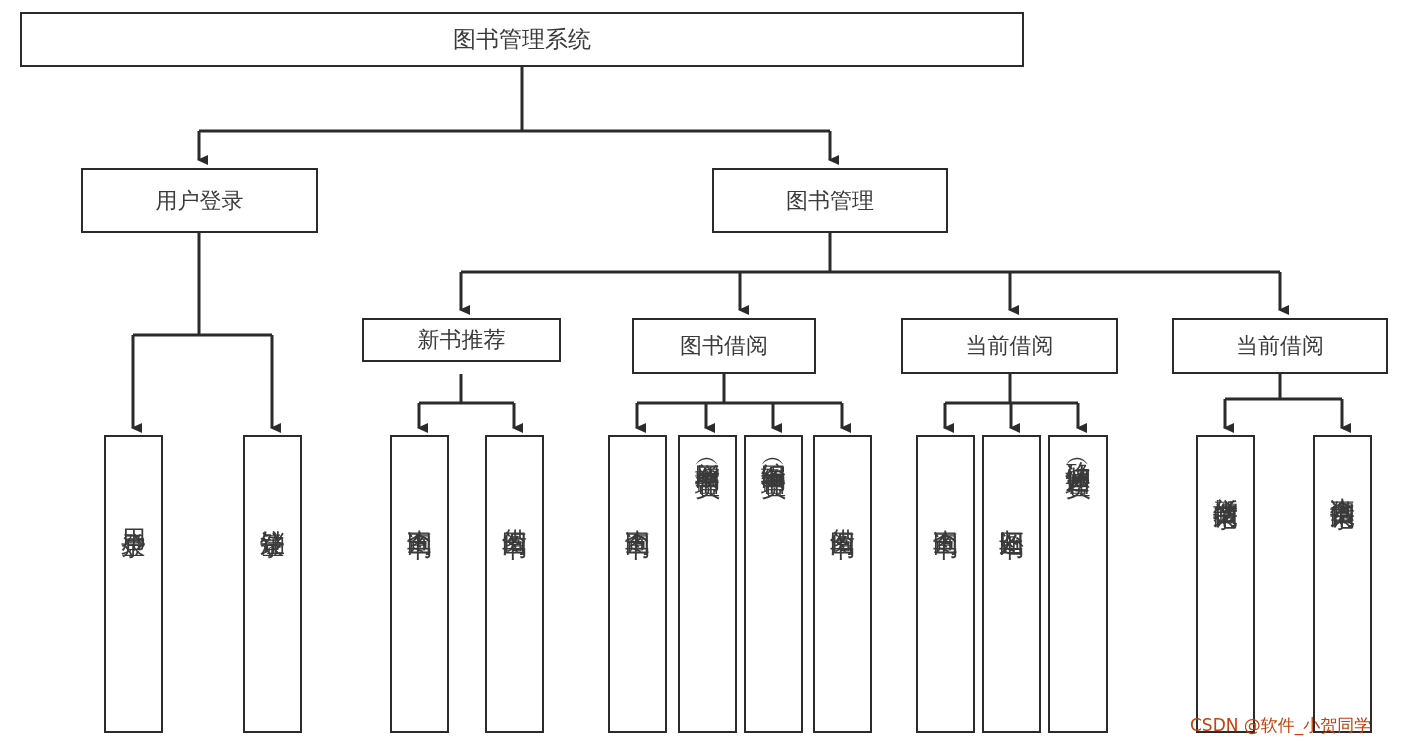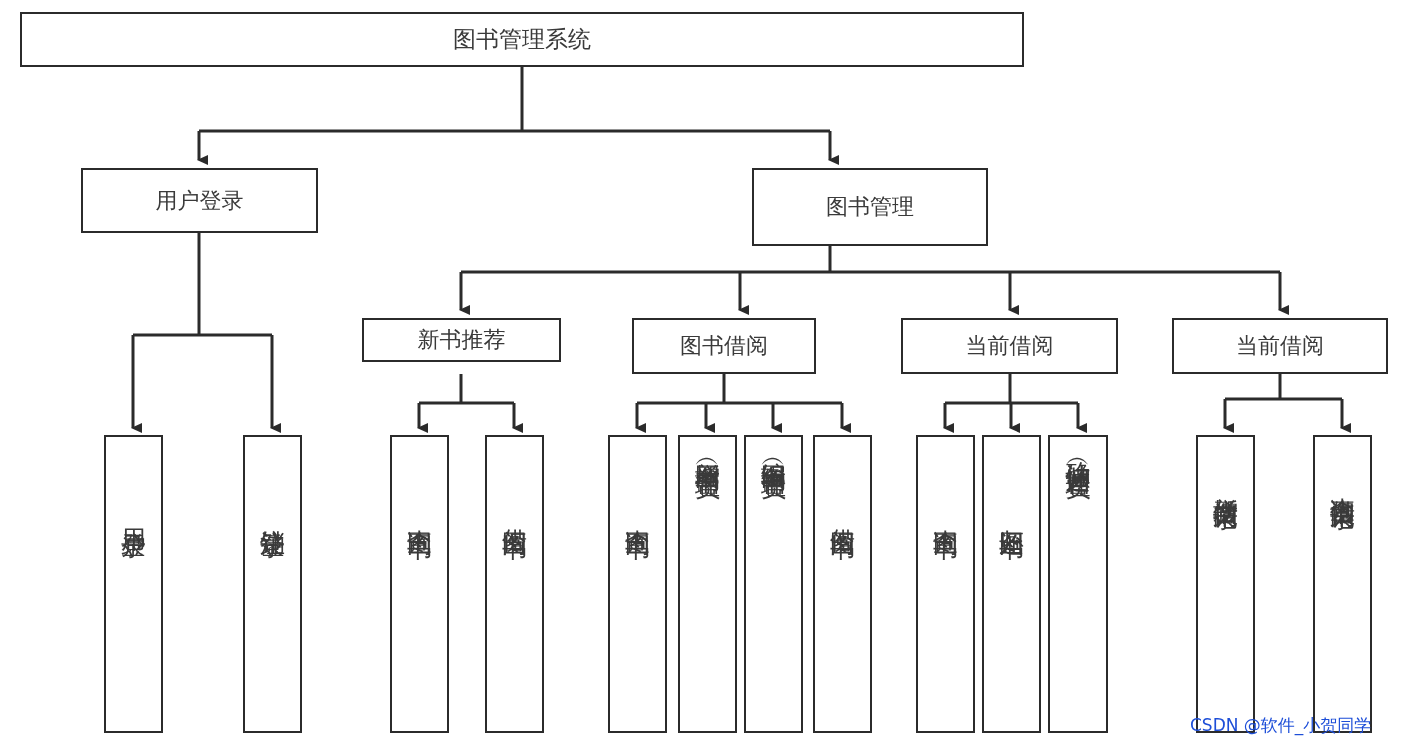--- a/index.html
+++ b/index.html
@@ -57,21 +57,21 @@
     text-orientation: upright;
     font-size: 25px;
     letter-spacing: 2px;
     line-height: 1;
   }
   .watermark {
     position: absolute;
     left: 1190px;
     top: 714px;
     font-size: 17px;
-    color: #1d4ed8;
+    color: #c2410c;
     z-index: 5;
     white-space: pre;
     font-family: "DejaVu Sans", "Liberation Sans", sans-serif;
   }
 </style>
 </head>
 <body>
 
 <div id="diagram-root">
 
@@ -129,21 +129,21 @@
   </svg>
 
   <div class="node node-h node-title" style="left:20px; top:12px; width:1004px; height:55px;">
     <span class="label">图书管理系统</span>
   </div>
 
   <div class="node node-h" style="left:81px; top:168px; width:237px; height:65px;">
     <span class="label">用户登录</span>
   </div>
 
-  <div class="node node-h" style="left:752px; top:168px; width:236px; height:78px;">
+  <div class="node node-h" style="left:712px; top:168px; width:236px; height:65px;">
     <span class="label">图书管理</span>
   </div>
 
   <div class="node node-h" style="left:362px; top:318px; width:199px; height:44px;">
     <span class="label">新书推荐</span>
   </div>
 
   <div class="node node-h" style="left:632px; top:318px; width:184px; height:56px;">
     <span class="label">图书借阅</span>
   </div>

